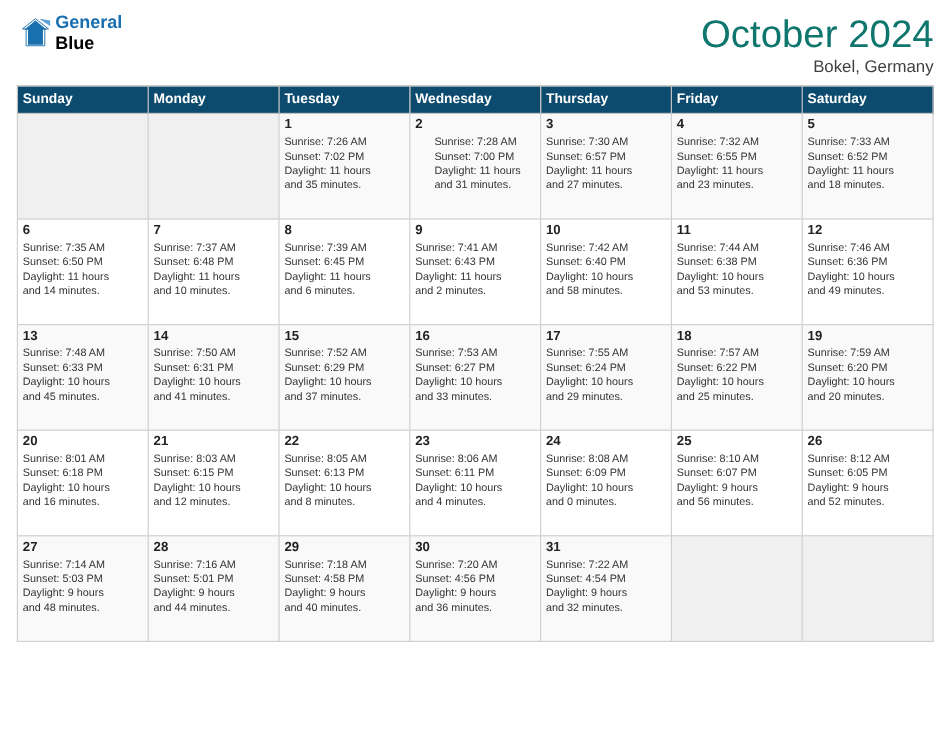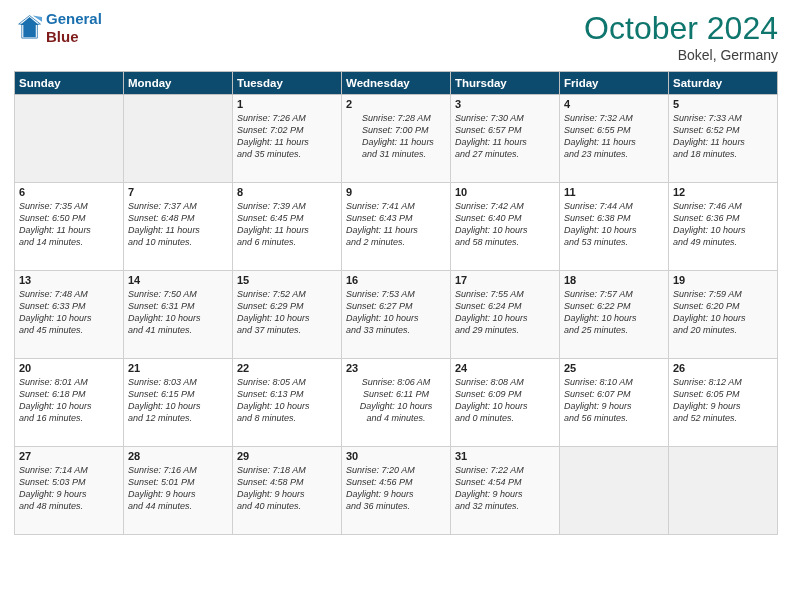--- a/index.html
+++ b/index.html
@@ -84,40 +84,39 @@
       font-size: 11px;
       font-weight: bold;
       color: #222;
       display: block;
       margin-bottom: 2px;
     }
     .cell-text {
       font-size: 9px;
       line-height: 1.35;
       color: #333;
-      font-style: italic;
     }
     .empty-cell {
       background: #f0f0f0 !important;
     }
   </style>
 </head>
 <body>
 
 <div class="page">
   <div class="header">
     <div class="logo">
       <svg class="logo-icon" viewBox="0 0 36 36">
         <polygon points="20,4 32,14 28,14 28,30 12,30 12,14 8,14" fill="#1a6faf"></polygon>
         <polygon points="20,2 34,13 30,13 30,31 10,31 10,13 6,13" fill="none" stroke="#1a6faf" stroke-width="1"></polygon>
         <polygon points="24,2 36,10 36,4" fill="#5ba3d9"></polygon>
       </svg>
       <div class="logo-text">
         <div><span>General</span></div>
-        <div><span style="color:#7f1d1d">Blue</span></div>
+        <div><span style="color:#000000">Blue</span></div>
       </div>
     </div>
     <div class="title-block">
       <div class="month-title">October 2024</div>
       <div class="location">Bokel, Germany</div>
     </div>
   </div>
 
   <table class="calendar">
     <thead>
@@ -290,21 +289,21 @@
           </td>
           <td>
             <span class="day-num">22</span>
             <div class="cell-text" style="white-space: pre-line;">Sunrise: 8:05 AM
 Sunset: 6:13 PM
 Daylight: 10 hours
 and 8 minutes.</div>
           </td>
           <td>
             <span class="day-num">23</span>
-            <div class="cell-text" style="white-space: pre-line; text-align: center;">Sunrise: 8:06 AM
+            <div class="cell-text" style="white-space: pre-line;">Sunrise: 8:06 AM
 Sunset: 6:11 PM
 Daylight: 10 hours
 and 4 minutes.</div>
           </td>
           <td>
             <span class="day-num">24</span>
             <div class="cell-text" style="white-space: pre-line;">Sunrise: 8:08 AM
 Sunset: 6:09 PM
 Daylight: 10 hours
 and 0 minutes.</div>

